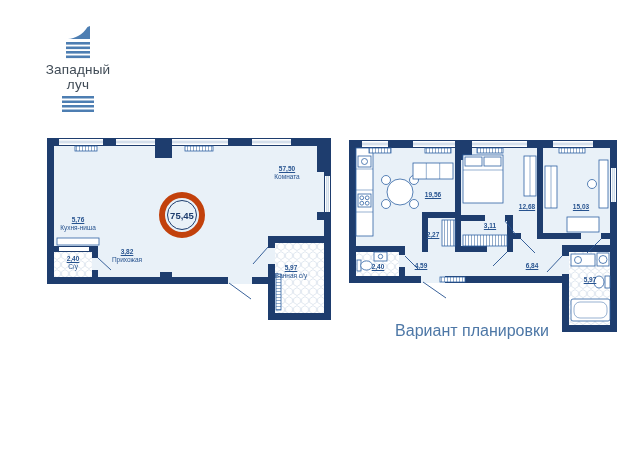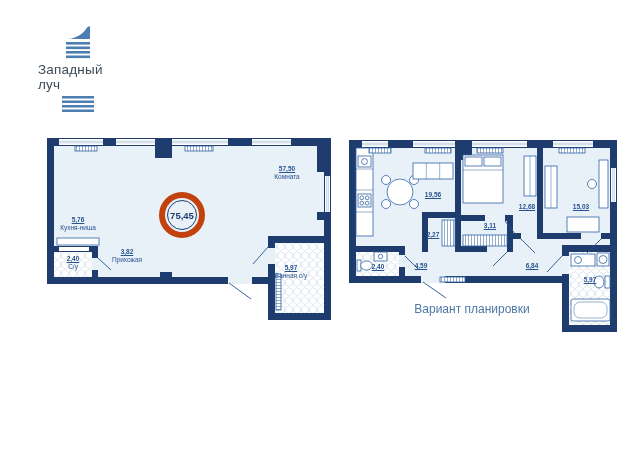--- a/index.html
+++ b/index.html
@@ -1,30 +1,30 @@
 <!DOCTYPE html>
 <html><head>
 <meta charset="utf-8">
 <style>
   html,body{margin:0;padding:0;background:#ffffff;}
   .canvas{position:relative;width:644px;height:470px;background:#ffffff;overflow:hidden;
           font-family:"Liberation Sans",sans-serif;}
-  .logo{position:absolute;left:38px;top:26px;width:80px;text-align:left;}
+  .logo{position:absolute;left:38px;top:26px;width:80px;text-align:center;}
   .logo svg{display:block;margin:0 auto;}
   .logo-title{color:#3f4a55;font-size:13.5px;line-height:1.1;letter-spacing:.2px;margin-top:3px;}
   .plansvg{position:absolute;display:block;}
   .rm{position:absolute;text-align:center;color:#27538f;font-size:6.5px;line-height:1.3;}
   .rm .ar{display:block;text-decoration:underline;font-weight:bold;}
   .rm .nm{display:block;}
   .total{position:absolute;left:159px;top:192px;width:34px;height:34px;border:6px solid #c2410c;
          border-radius:50%;display:flex;align-items:center;justify-content:center;background:transparent;}
   .total-inner{width:28px;height:28px;border:1.6px solid #1e3d6e;border-radius:50%;
          display:flex;align-items:center;justify-content:center;font-weight:bold;font-size:9.5px;color:#1e3d6e;}
-  .caption{position:absolute;left:372px;top:302px;width:200px;text-align:center;
-           color:#4d77a6;font-size:12px;}
+  .caption{position:absolute;left:372px;top:322px;width:200px;text-align:center;
+           color:#4d77a6;font-size:16px;}
 </style>
 </head>
 <body>
 
 <div class="canvas">
 
   <div class="logo">
     <svg width="24" height="34" viewBox="0 0 24 34">
       <path d="M2,13 C9,12.5 16.5,9 21.5,1 L24,0 L24,13 Z" fill="#4d7eb2"></path>
       <rect x="0" y="16" width="24" height="2.6" fill="#4d7eb2"></rect>

